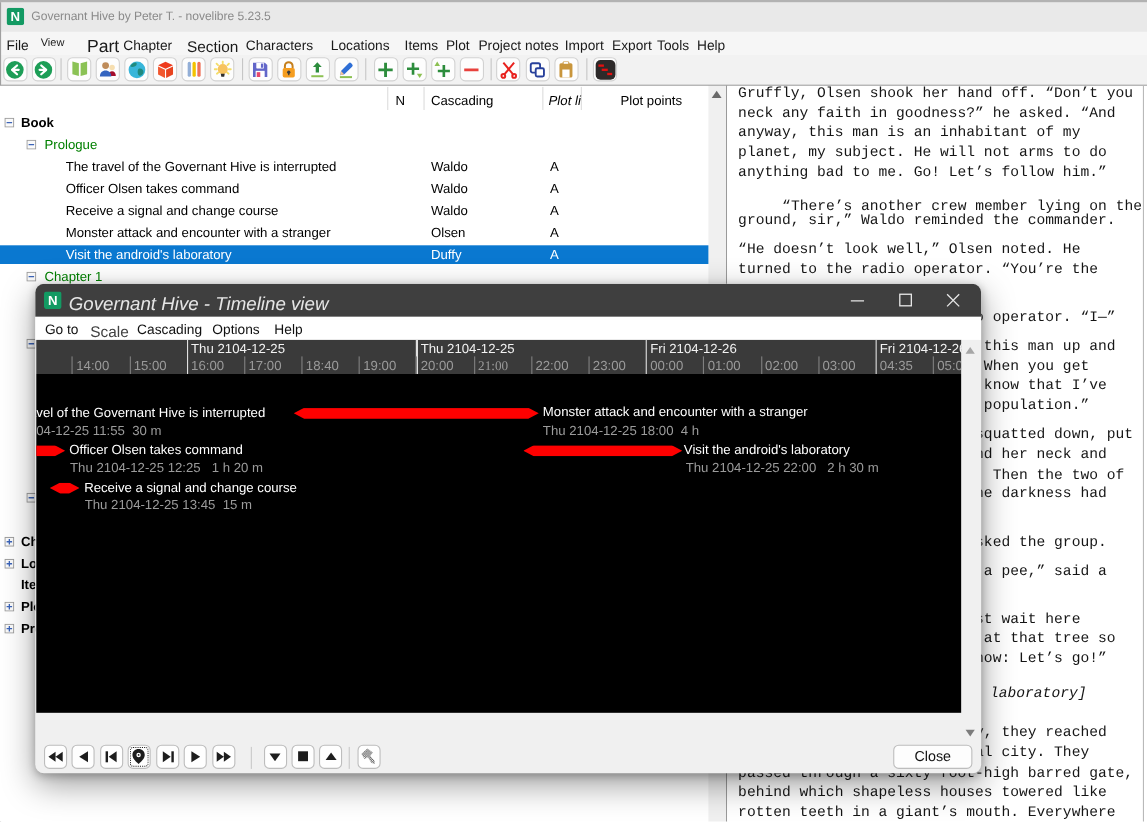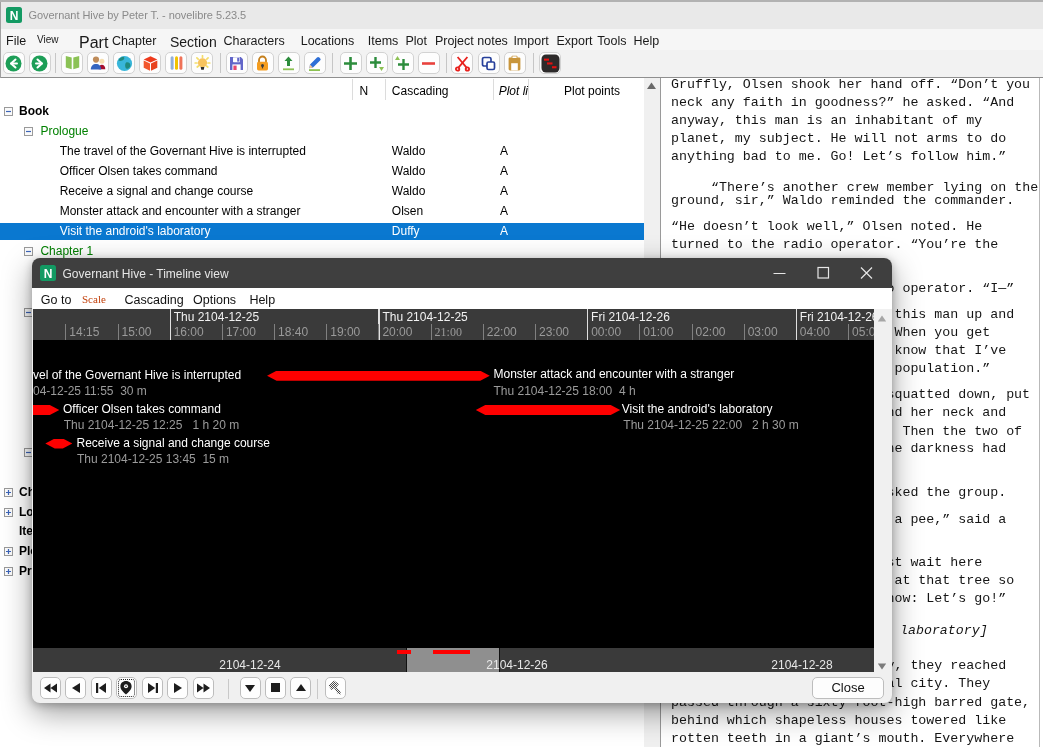--- a/index.html
+++ b/index.html
@@ -306,44 +306,44 @@
 <div class="mline" style="left:732.4px;top:622.4px;font-style:italic;">[Visit the android’s laboratory]</div>
 
 <div class="abs" style="left:31.5px;top:257.9px;width:860px;height:444.7px;border-radius:8px;
  box-shadow:0 10px 30px rgba(0,0,0,0.38), 0 2px 8px rgba(0,0,0,0.25);background:#f0f0f0;overflow:hidden;">
 
  <div class="abs" style="left:0;top:0;width:860px;height:30.4px;background:#3f3f3f;"></div>
  <svg class="abs" style="left:8.5px;top:7px" width="16" height="16">
   <rect x="0" y="0" width="16" height="16" rx="2.5" fill="#139a63"></rect>
   <text x="8" y="12.5" font-size="12" font-weight="bold" fill="#fff" text-anchor="middle" font-family="Liberation Sans">N</text>
  </svg>
- <div class="abs" style="left:31px;top:9.5px;font-size:12px;color:#e6e6e6;">Governant Hive - Timeline view</div>
+ <div class="abs" style="left:31px;top:9.5px;font-size:17px;color:#e6e6e6;font-style:italic;">Governant Hive - Timeline view</div>
  <svg class="abs" style="left:737px;top:6px" width="120" height="18">
   <path d="M4.5 9.5 H16.5" stroke="#e6e6e6" stroke-width="1.2"></path>
   <rect x="49" y="3.5" width="10.5" height="10.5" fill="none" stroke="#e6e6e6" stroke-width="1.2"></rect>
   <path d="M92 3.5 L103 14.5 M103 3.5 L92 14.5" stroke="#e6e6e6" stroke-width="1.2"></path>
  </svg>
 
  <div class="abs" style="left:0;top:30.4px;width:860px;height:20.6px;background:#fff;"></div>
 <div class="abs" style="left:9.3px;top:35px;font-size:12.5px;color:#111;">Go to</div>
-<div class="abs" style="left:50.5px;top:35px;font-size:11px;color:#c2410c;font-family:Liberation Serif, serif;">Scale</div>
+<div class="abs" style="left:50.5px;top:35px;font-size:14px;color:#404040;">Scale</div>
 <div class="abs" style="left:93.1px;top:35px;font-size:12.5px;color:#111;">Cascading</div>
 <div class="abs" style="left:161.5px;top:35px;font-size:12.5px;color:#111;">Options</div>
 <div class="abs" style="left:217.9px;top:35px;font-size:12.5px;color:#111;">Help</div>
 <div class="abs" style="left:1.5px;top:51.1px;width:841px;height:31px;background:#3a3a3a;"></div>
 <div class="abs" style="left:138.2px;top:51.1px;width:1.2px;height:31px;background:#e0e0e0;"></div>
 <div class="abs datelab" style="left:142.2px;top:52.1px;">Thu 2104-12-25</div>
 <div class="abs" style="left:346.9px;top:51.1px;width:1.2px;height:31px;background:#e0e0e0;"></div>
 <div class="abs datelab" style="left:350.9px;top:52.1px;">Thu 2104-12-25</div>
 <div class="abs" style="left:555.6px;top:51.1px;width:1.2px;height:31px;background:#e0e0e0;"></div>
 <div class="abs datelab" style="left:559.6px;top:52.1px;">Fri 2104-12-26</div>
 <div class="abs" style="left:764.3px;top:51.1px;width:1.2px;height:31px;background:#e0e0e0;"></div>
 <div class="abs datelab" style="left:768.3px;top:52.1px;">Fri 2104-12-26</div>
 <div class="abs" style="left:33.83999999999999px;top:66.5px;width:1px;height:15.6px;background:#808080;"></div>
-<div class="abs hourlab" style="left:37.83999999999999px;top:67px;">14:15</div>
+<div class="abs hourlab" style="left:37.83999999999999px;top:67px;">14:00</div>
 <div class="abs" style="left:86.01999999999998px;top:66.5px;width:1px;height:15.6px;background:#808080;"></div>
 <div class="abs hourlab" style="left:90.01999999999998px;top:67px;">15:00</div>
 <div class="abs hourlab" style="left:142.2px;top:67px;">16:00</div>
 <div class="abs" style="left:190.38px;top:66.5px;width:1px;height:15.6px;background:#808080;"></div>
 <div class="abs hourlab" style="left:194.38px;top:67px;">17:00</div>
 <div class="abs" style="left:242.56px;top:66.5px;width:1px;height:15.6px;background:#808080;"></div>
 <div class="abs hourlab" style="left:246.56px;top:67px;">18:40</div>
 <div class="abs" style="left:294.73999999999995px;top:66.5px;width:1px;height:15.6px;background:#808080;"></div>
 <div class="abs hourlab" style="left:298.73999999999995px;top:67px;">19:00</div>
 <div class="abs" style="left:346.91999999999996px;top:66.5px;width:1px;height:15.6px;background:#808080;"></div>
@@ -354,56 +354,40 @@
 <div class="abs hourlab" style="left:455.28px;top:67px;">22:00</div>
 <div class="abs" style="left:503.46px;top:66.5px;width:1px;height:15.6px;background:#808080;"></div>
 <div class="abs hourlab" style="left:507.46px;top:67px;">23:00</div>
 <div class="abs hourlab" style="left:559.64px;top:67px;">00:00</div>
 <div class="abs" style="left:607.82px;top:66.5px;width:1px;height:15.6px;background:#808080;"></div>
 <div class="abs hourlab" style="left:611.82px;top:67px;">01:00</div>
 <div class="abs" style="left:660.0px;top:66.5px;width:1px;height:15.6px;background:#808080;"></div>
 <div class="abs hourlab" style="left:664.0px;top:67px;">02:00</div>
 <div class="abs" style="left:712.1800000000001px;top:66.5px;width:1px;height:15.6px;background:#808080;"></div>
 <div class="abs hourlab" style="left:716.1800000000001px;top:67px;">03:00</div>
-<div class="abs hourlab" style="left:768.36px;top:67px;">04:00</div>
+<div class="abs hourlab" style="left:768.36px;top:67px;">04:35</div>
 <div class="abs" style="left:816.5400000000001px;top:66.5px;width:1px;height:15.6px;background:#808080;"></div>
 <div class="abs hourlab" style="left:820.5400000000001px;top:67px;">05:00</div>
 <div class="abs" style="left:1.5px;top:82.1px;width:841px;height:308.3px;background:#000;overflow:hidden;">
 
 <div class="bar" style="left:234.06px;top:30.80000000000001px;width:222.71999999999997px;clip-path:polygon(0 50%,9.5px 0,calc(100% - 9.5px) 0,100% 50%,calc(100% - 9.5px) 100%,9.5px 100%);"></div>
 <div class="bar" style="left:-57.26094000000003px;top:64.89999999999998px;width:83.55594000000002px;clip-path:polygon(0 50%,9.5px 0,calc(100% - 9.5px) 0,100% 50%,calc(100% - 9.5px) 100%,9.5px 100%);"></div>
 <div class="bar" style="left:442.78px;top:64.89999999999998px;width:144.45000000000005px;clip-path:polygon(0 50%,9.5px 0,calc(100% - 9.5px) 0,100% 50%,calc(100% - 9.5px) 100%,9.5px 100%);"></div>
 <div class="bar" style="left:12.294999999999987px;top:98.60000000000002px;width:27.045px;clip-path:polygon(0 50%,9.5px 0,calc(100% - 9.5px) 0,100% 50%,calc(100% - 9.5px) 100%,9.5px 100%);"></div>
 <div class="etitle" style="left:-38.0px;top:27.69999999999999px;">The travel of the Governant Hive is interrupted</div>
 <div class="edate" style="left:-37.4px;top:44.0px;">Thu 2104-12-25 11:55  30 m</div>
 <div class="etitle" style="left:460.5px;top:27.5px;">Monster attack and encounter with a stranger</div>
 <div class="edate" style="left:460.5px;top:43.80000000000001px;">Thu 2104-12-25 18:00  4 h</div>
 <div class="etitle" style="left:30.0px;top:61.80000000000001px;">Officer Olsen takes command</div>
 <div class="edate" style="left:30.7px;top:78.10000000000002px;">Thu 2104-12-25 12:25   1 h 20 m</div>
 <div class="etitle" style="left:588.7px;top:61.80000000000001px;">Visit the android's laboratory</div>
 <div class="edate" style="left:590.3px;top:78.10000000000002px;">Thu 2104-12-25 22:00   2 h 30 m</div>
 <div class="etitle" style="left:43.5px;top:96.10000000000002px;">Receive a signal and change course</div>
 <div class="edate" style="left:44.0px;top:112.39999999999998px;">Thu 2104-12-25 13:45  15 m</div>
 </div>
-<div class="abs" style="left:1.5px;top:390.4px;width:841px;height:23.7px;background:#3a3a3a;overflow:hidden;">
-<div class="abs" style="left:373.5px;top:0;width:92.8px;height:23.7px;background:#8f8f8f;"></div>
-<div class="abs" style="left:373px;top:0;width:1.2px;height:23.7px;background:#111;"></div>
-<div class="abs" style="left:466.3px;top:0;width:1.2px;height:23.7px;background:#111;"></div>
-<div class="abs" style="left:363.9px;top:1.6px;width:14.4px;height:4px;background:#fe0000;"></div>
-<div class="abs" style="left:400.3px;top:1.6px;width:36.4px;height:4px;background:#fe0000;"></div>
-<div class="abs" style="left:217px;top:9.5px;width:0;display:flex;justify-content:center;">
-        <span style="font-size:12px;color:#e8e8e8;white-space:pre;">2104-12-24</span>
-      </div>
-<div class="abs" style="left:484px;top:9.5px;width:0;display:flex;justify-content:center;">
-        <span style="font-size:12px;color:#e8e8e8;white-space:pre;">2104-12-26</span>
-      </div>
-<div class="abs" style="left:769px;top:9.5px;width:0;display:flex;justify-content:center;">
-        <span style="font-size:12px;color:#e8e8e8;white-space:pre;">2104-12-28</span>
-      </div>
-</div>
 <div class="abs" style="left:842.5px;top:51.1px;width:16px;height:363px;background:#f0f0f0;"></div>
 <svg class="abs" style="left:845.5px;top:56px" width="10" height="9">
       <path d="M5 1.5 L9.2 7.5 H0.8 Z" fill="#a6a6a6"></path>
     </svg>
 <svg class="abs" style="left:845.5px;top:404px" width="10" height="9">
       <path d="M5 7.5 L9.2 1.5 H0.8 Z" fill="#7c7c7c"></path>
     </svg>
 <div class="pbtn" style="left:8.200000000000003px;top:418.8px;">
       <svg width="15" height="12">
         <path d="M7.5 6 L14 1.5 V10.5 Z M1 6 L7.5 1.5 V10.5 Z" fill="#1d1d1d"></path>

